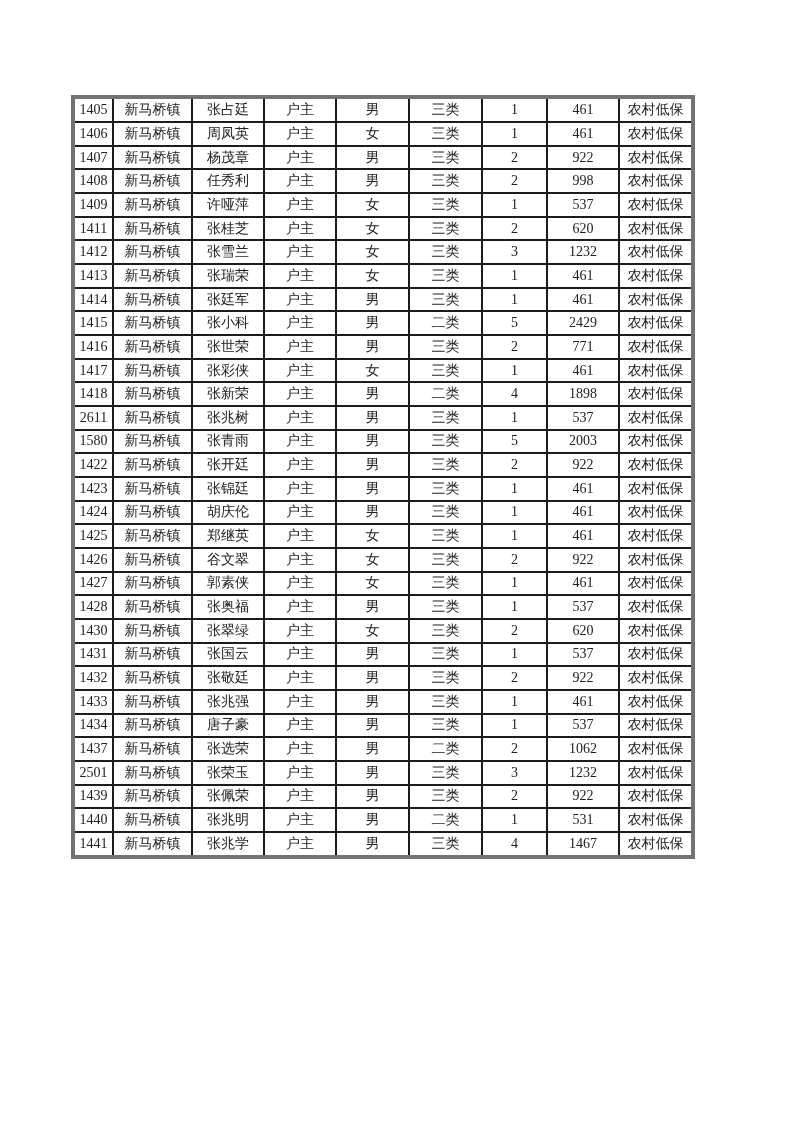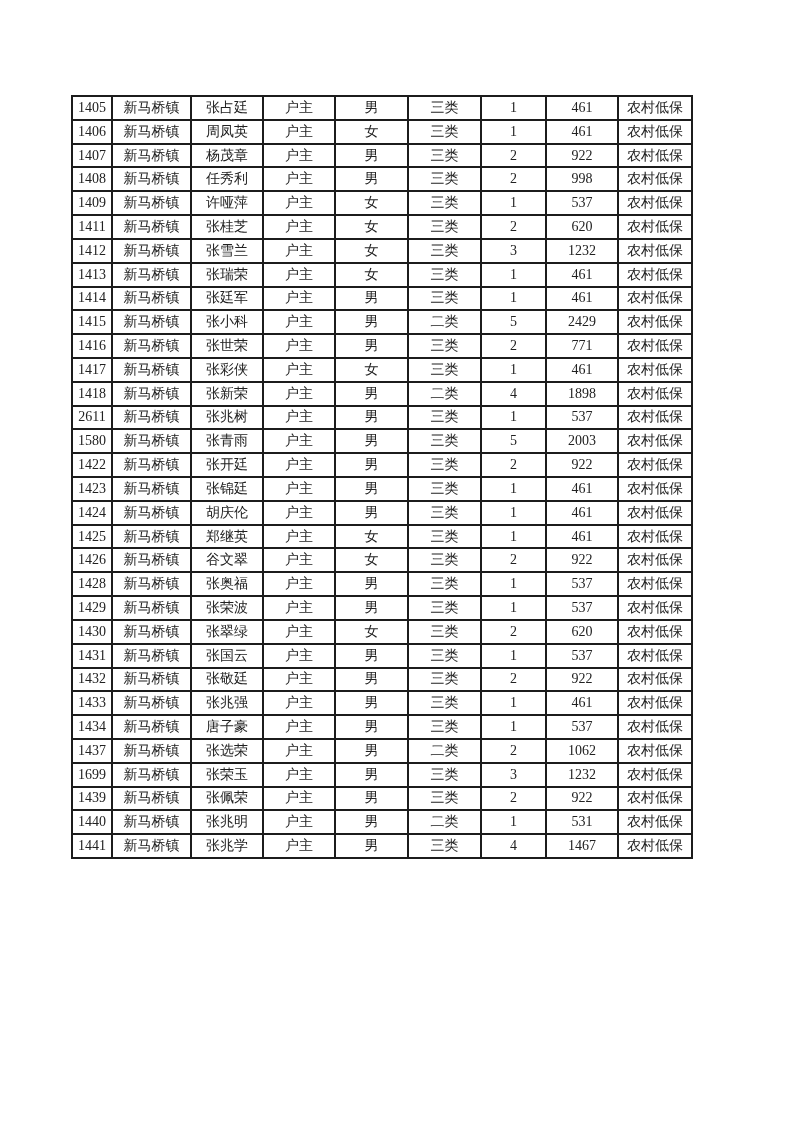--- a/index.html
+++ b/index.html
@@ -22,21 +22,21 @@
     overflow: hidden;
   }
   table.records {
     position: absolute;
     left: 71px;
     top: 95px;
     width: 620px;
     height: 764px;
     border-collapse: collapse;
     table-layout: fixed;
-    border: 2px solid #737373;
+    border: 4px solid #737373;
   }
   table.records td {
     border: 2px solid #1c1c1c;
     text-align: center;
     vertical-align: middle;
     font-size: 14px;
     color: #212121;
     padding: 0;
     line-height: 1;
     white-space: nowrap;
@@ -283,109 +283,109 @@
           <td>新马桥镇</td>
           <td>谷文翠</td>
           <td>户主</td>
           <td>女</td>
           <td>三类</td>
           <td>2</td>
           <td>922</td>
           <td>农村低保</td>
         </tr>
         <tr>
+          <td>1427</td>
+          <td>新马桥镇</td>
+          <td>郭素侠</td>
+          <td>户主</td>
+          <td>女</td>
+          <td>三类</td>
+          <td>1</td>
+          <td>461</td>
+          <td>农村低保</td>
+        </tr>
+        <tr>
           <td>1428</td>
           <td>新马桥镇</td>
           <td>张奥福</td>
           <td>户主</td>
           <td>男</td>
           <td>三类</td>
           <td>1</td>
           <td>537</td>
           <td>农村低保</td>
         </tr>
         <tr>
-          <td>1429</td>
-          <td>新马桥镇</td>
-          <td>张荣波</td>
+          <td>1430</td>
+          <td>新马桥镇</td>
+          <td>张翠绿</td>
+          <td>户主</td>
+          <td>女</td>
+          <td>三类</td>
+          <td>2</td>
+          <td>620</td>
+          <td>农村低保</td>
+        </tr>
+        <tr>
+          <td>1431</td>
+          <td>新马桥镇</td>
+          <td>张国云</td>
           <td>户主</td>
           <td>男</td>
           <td>三类</td>
           <td>1</td>
           <td>537</td>
           <td>农村低保</td>
         </tr>
         <tr>
-          <td>1430</td>
-          <td>新马桥镇</td>
-          <td>张翠绿</td>
-          <td>户主</td>
-          <td>女</td>
-          <td>三类</td>
-          <td>2</td>
-          <td>620</td>
-          <td>农村低保</td>
-        </tr>
-        <tr>
-          <td>1431</td>
-          <td>新马桥镇</td>
-          <td>张国云</td>
+          <td>1432</td>
+          <td>新马桥镇</td>
+          <td>张敬廷</td>
+          <td>户主</td>
+          <td>男</td>
+          <td>三类</td>
+          <td>2</td>
+          <td>922</td>
+          <td>农村低保</td>
+        </tr>
+        <tr>
+          <td>1433</td>
+          <td>新马桥镇</td>
+          <td>张兆强</td>
+          <td>户主</td>
+          <td>男</td>
+          <td>三类</td>
+          <td>1</td>
+          <td>461</td>
+          <td>农村低保</td>
+        </tr>
+        <tr>
+          <td>1434</td>
+          <td>新马桥镇</td>
+          <td>唐子豪</td>
           <td>户主</td>
           <td>男</td>
           <td>三类</td>
           <td>1</td>
           <td>537</td>
           <td>农村低保</td>
         </tr>
         <tr>
-          <td>1432</td>
-          <td>新马桥镇</td>
-          <td>张敬廷</td>
-          <td>户主</td>
-          <td>男</td>
-          <td>三类</td>
-          <td>2</td>
-          <td>922</td>
-          <td>农村低保</td>
-        </tr>
-        <tr>
-          <td>1433</td>
-          <td>新马桥镇</td>
-          <td>张兆强</td>
-          <td>户主</td>
-          <td>男</td>
-          <td>三类</td>
-          <td>1</td>
-          <td>461</td>
-          <td>农村低保</td>
-        </tr>
-        <tr>
-          <td>1434</td>
-          <td>新马桥镇</td>
-          <td>唐子豪</td>
-          <td>户主</td>
-          <td>男</td>
-          <td>三类</td>
-          <td>1</td>
-          <td>537</td>
-          <td>农村低保</td>
-        </tr>
-        <tr>
           <td>1437</td>
           <td>新马桥镇</td>
           <td>张选荣</td>
           <td>户主</td>
           <td>男</td>
           <td>二类</td>
           <td>2</td>
           <td>1062</td>
           <td>农村低保</td>
         </tr>
         <tr>
-          <td>1699</td>
+          <td>2501</td>
           <td>新马桥镇</td>
           <td>张荣玉</td>
           <td>户主</td>
           <td>男</td>
           <td>三类</td>
           <td>3</td>
           <td>1232</td>
           <td>农村低保</td>
         </tr>
         <tr>

